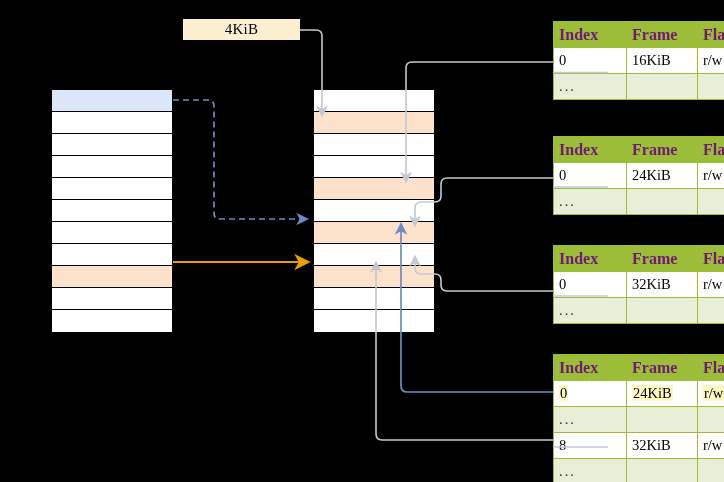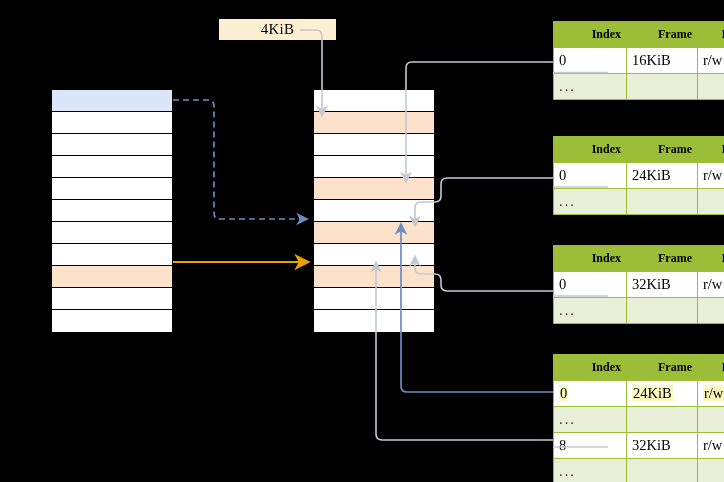--- a/index.html
+++ b/index.html
@@ -18,34 +18,34 @@
   .sizelabel{position:absolute;background:#fdefd2;color:#000;
              display:flex;align-items:center;justify-content:center;
              font-size:15px;letter-spacing:.3px;}
 
   
   .ptable{position:absolute;border-collapse:collapse;table-layout:fixed;
           border:1.5px solid #9bbd38;background:#fff;}
   .ptable td,.ptable th{border:1px solid #9bbd38;height:25px;padding:0 5px;
           font-size:14.5px;text-align:left;vertical-align:middle;color:#000;
           font-family:"Liberation Serif", serif;}
-  .ptable th{background:#9bbd38;color:#000000;font-weight:bold;font-size:12px;text-align:right;}
+  .ptable th{background:#9bbd38;color:#701a75;font-weight:bold;font-size:16px;}
   .ptable td.dots{background:#e9efd6;color:#333;letter-spacing:2px;}
   .ptable tr.dotsrow td{background:#e9efd6;}
   .hl{background:#fcf8bf;padding:0 1px;}
 
   .svg-layer{position:absolute;left:0;top:0;width:724px;height:482px;
              pointer-events:none;}
 </style>
 </head>
 <body>
 
 <div class="stage">
 
-  <div class="sizelabel" style="left:183px;top:19px;width:117px;height:21px;margin-left:36px;">4KiB</div>
+  <div class="sizelabel" style="left:183px;top:19px;width:117px;height:21px;">4KiB</div>
 
   <div class="col" id="left-col" style="left:51px;top:89px;width:122px;height:242px;">
       <div class="cell blue" style="height: 22px;"></div>
       <div class="cell " style="height: 22px;"></div>
       <div class="cell " style="height: 22px;"></div>
       <div class="cell " style="height: 22px;"></div>
       <div class="cell " style="height: 22px;"></div>
       <div class="cell " style="height: 22px;"></div>
       <div class="cell " style="height: 22px;"></div>
       <div class="cell " style="height: 22px;"></div>

